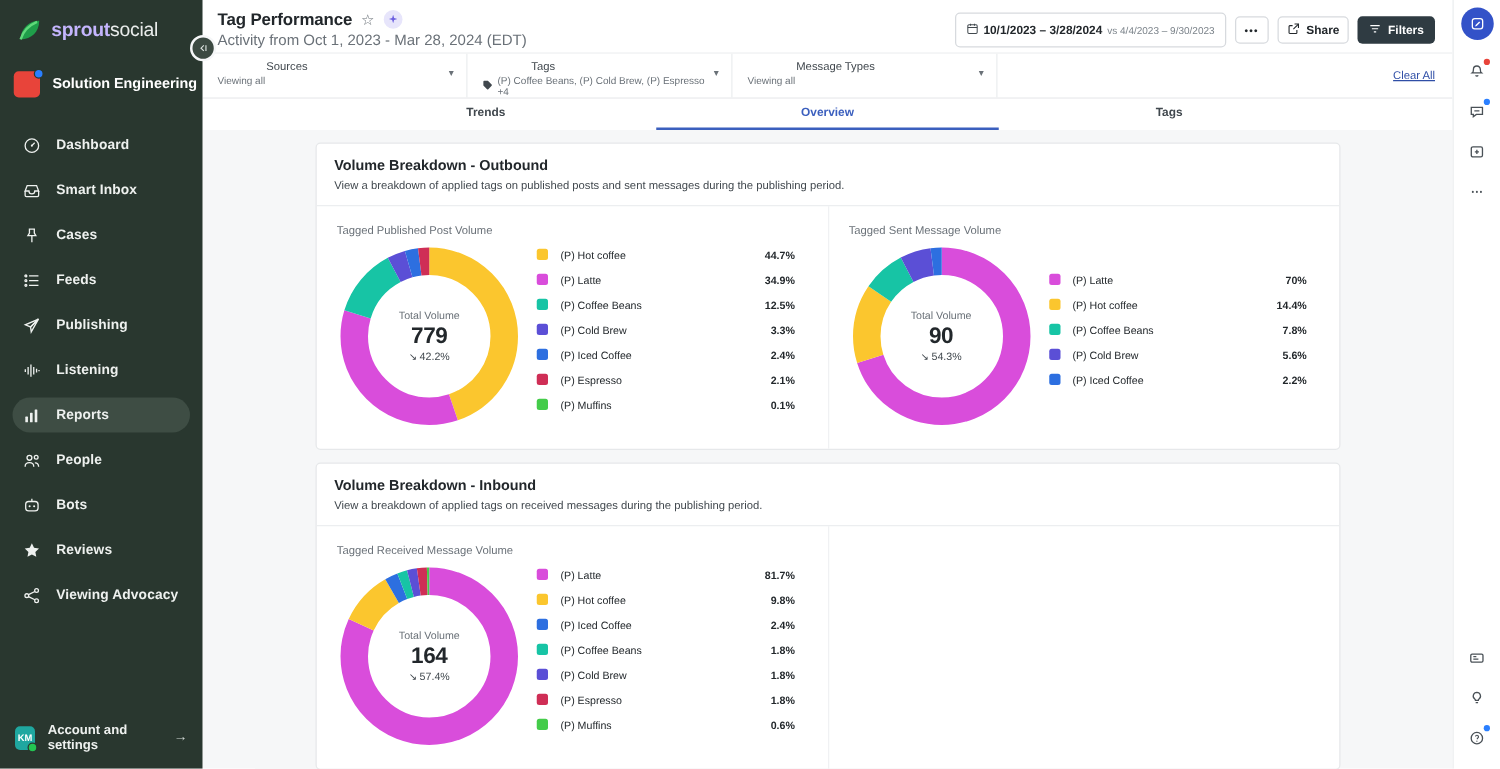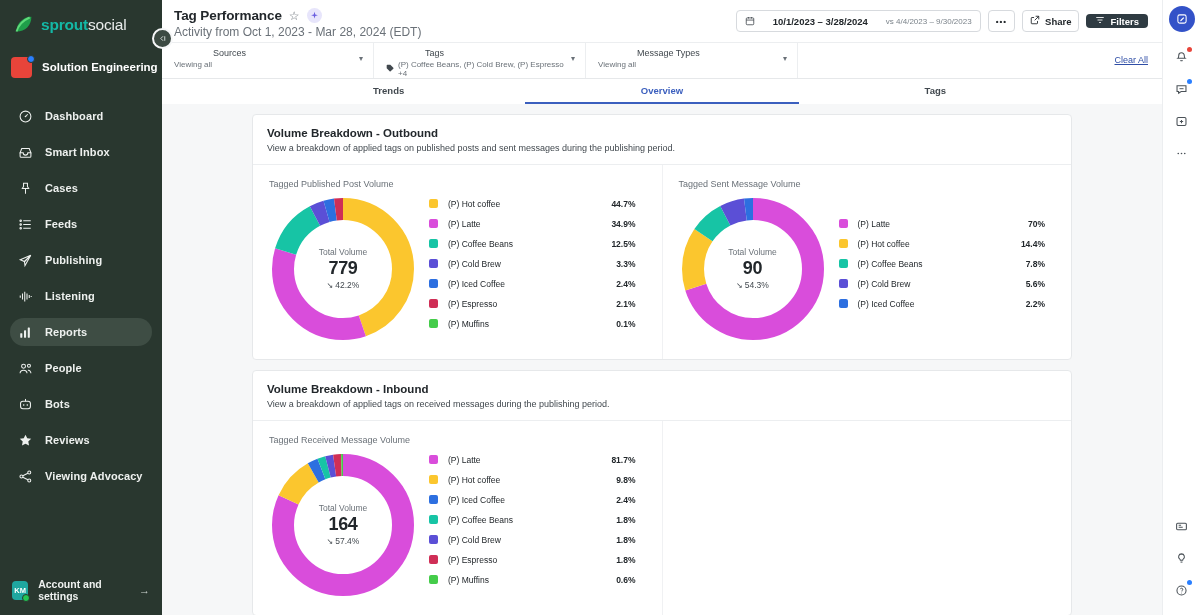--- a/index.html
+++ b/index.html
@@ -12,21 +12,21 @@
 
   
   .lsb {
     width: 162px; height: 615px; background: #29372f;
     display: flex; flex-direction: column; flex: 0 0 162px;
     position: relative; color: #fff;
   }
   .brand { display: flex; align-items: center; gap: 7px; padding: 11px 0 0 13px; height: 38px; }
   .brand-logo { width: 21px; height: 21px; position: relative; }
   .brand-txt { font-size: 15.5px; letter-spacing: -.2px; }
-  .brand-txt b { font-weight: 700; color: #14b8a6; }
+  .brand-txt b { font-weight: 700; color: #c4b5fd; }
   .brand-txt span { font-weight: 400; color: #e9eceb; text-align: right; }
 
   .org { display: flex; align-items: center; gap: 10px; padding: 0 0 0 11px; height: 42px; margin-top: 8px; }
   .org-sq { width: 21px; height: 21px; border-radius: 4px; background: #e8443a; position: relative;
             display:flex; align-items:center; justify-content:center; }
   .org-sq:after { content:""; position:absolute; top:-2px; right:-3px; width:6px; height:6px;
                   border-radius:50%; background:#2a7fff; border:1.5px solid #29372f; }
   .org-name { font-size: 11.5px; font-weight: 700; color: #fff; }
 
   .nav { margin-top: 14px; display: flex; flex-direction: column; gap: 8px; }
@@ -61,28 +61,28 @@
             border-bottom: 1px solid #eceef0; }
   .title-wrap { display:flex; flex-direction:column; gap: 2px; }
   .title-row { display:flex; align-items:center; gap: 7px; }
   .page-title { font-size: 13.5px; font-weight: 700; color: #22272b; letter-spacing:-.1px; }
   .star-ico { color:#6a7178; font-size: 12px; cursor:pointer; line-height:1; }
   .ai-chip { width:15px; height:15px; border-radius:50%; background:#e7e5fb;
              display:flex;align-items:center;justify-content:center; cursor:pointer; }
   .subtitle { font-size: 12px; color: #6a7178; }
 
   .top-actions { margin-left:auto; display:flex; align-items:center; gap: 7px; padding-top: 2px; }
-  .daterange { display:flex; align-items:center; gap:18px; height:22px; padding: 8px 8px;
+  .daterange { display:flex; align-items:center; gap:4px; height:28px; padding: 8px 8px;
                border:1px solid #d7dade; border-radius:4px; background:#fff; cursor:pointer; }
   .dr-main { font-size:9.5px; font-weight:700; color:#22272b; }
   .dr-vs { font-size:8px; color:#7b838a; }
   .iconbtn { height:22px; min-width:26px; padding:0 7px; border:1px solid #d7dade; border-radius:4px;
              background:#fff; display:flex;align-items:center;justify-content:center; gap:5px;
              font-size:9.5px; font-weight:700; color:#22272b; cursor:pointer; }
-  .filters-btn { height:14px; padding:0 9px; border-radius:4px; background:#2f3b42; color:#fff;
+  .filters-btn { height:22px; padding:0 9px; border-radius:4px; background:#2f3b42; color:#fff;
                  display:flex;align-items:center;gap:5px; font-size:9.5px; font-weight:700; cursor:pointer; }
 
   .filterbar { background:#fff; height: 36px; display:flex; align-items:stretch;
                border-bottom: 1px solid #e6e8ea; }
   .fcell { flex: 0 0 212px; padding: 5px 12px 0 12px; border-right:1px solid #eceef0; position:relative; cursor:pointer; }
   .fcell-label { font-size: 9px; color:#41484e; font-weight:400;margin-left:39px; }
   .fcell-val { font-size: 8px; color:#6a7178; margin-top: 2px; display:flex; align-items:center; gap:4px; }
   .fcell-chev { position:absolute; right:10px; top:11px; font-size:8px; color:#6a7178; }
   .fspacer { flex:1 1 auto; }
   .clear-all { font-size: 9px; color:#2f4ea6; text-decoration:underline; align-self:center;

